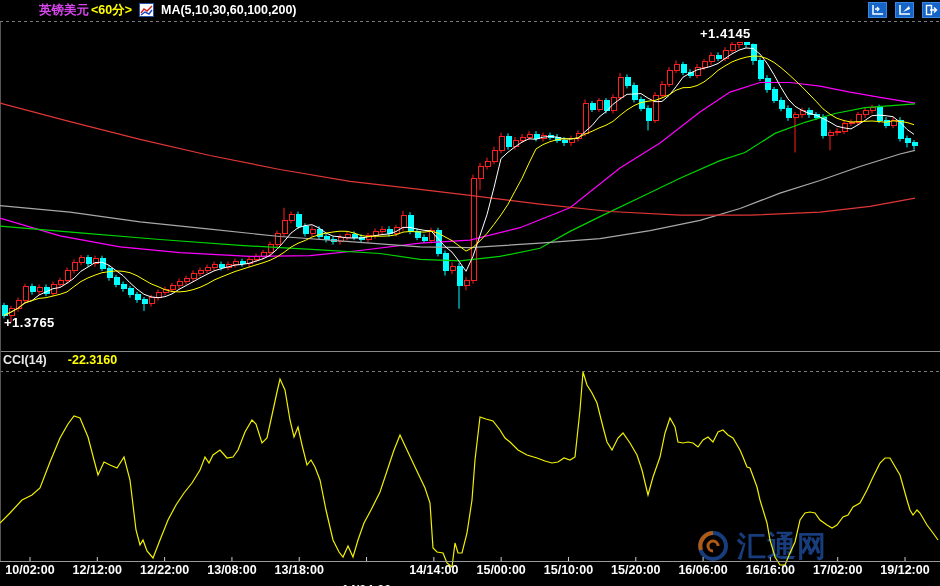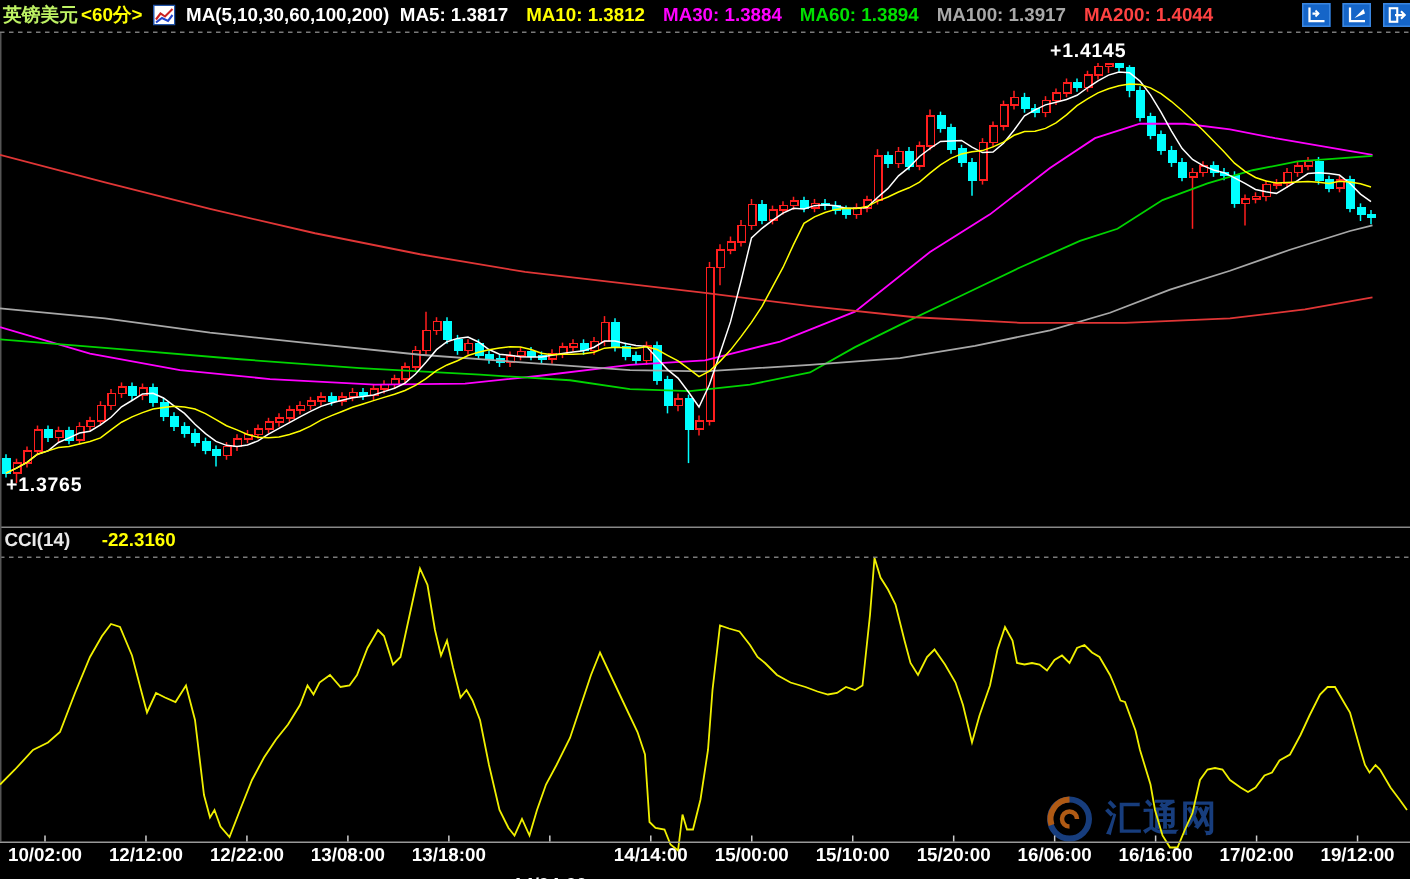--- a/index.html
+++ b/index.html
@@ -2,38 +2,38 @@
 <html><head>
 <meta charset="utf-8">
 <style>
   html,body{margin:0;padding:0;background:#000;}
   .screen{position:relative;width:940px;height:586px;background:#000;overflow:hidden;
           font-family:"Liberation Sans",sans-serif;}
   
   .header{position:absolute;top:0;left:0;width:940px;height:20px;display:flex;
           align-items:center;gap:7px;padding-left:2px;z-index:3;font-weight:bold;
           font-size:12.5px;white-space:nowrap;}
-  .sym{color:#bef264;}
+  .sym{color:#d946ef;margin-left:37px;}
   .per{color:#ffff00;margin-left:-5px;}
   .malab{color:#ffffff;}
   .cicon{display:inline-flex;}
   #ma-chips{display:inline-flex;gap:12px;}
   .spacer{flex:1;}
   .tbtn{width:19px;height:16px;background:#1565c8;border:1px solid #3a86e0;padding:0;
         margin-right:1px;display:inline-flex;align-items:center;justify-content:center;cursor:pointer;}
   
   .marker{position:absolute;z-index:3;color:#ffffff;font-weight:bold;font-size:13px;letter-spacing:0.5px;}
   .cci-header{position:absolute;left:3px;top:353px;z-index:3;font-weight:bold;font-size:12.5px;color:#e8e8e8;}
   .cci-val{color:#ffff00;margin-left:21px;}
   .time-axis{position:absolute;left:0;top:563px;width:872px;height:20px;z-index:3;}
   .tlabel{position:absolute;transform:translateX(-50%);color:#ffffff;font-weight:bold;font-size:12.5px;}
   
   .watermark{position:absolute;left:696px;top:529px;z-index:1;display:flex;align-items:center;gap:7px;}
   .wm-fx{font-size:30px;font-weight:bold;color:#8d4a10;letter-spacing:1px;font-style:normal;line-height:30px;}
-  .wm-cn{font-size:24px;font-weight:bold;color:#173d7d;letter-spacing:1px;line-height:30px;}
+  .wm-cn{font-size:29px;font-weight:bold;color:#173d7d;letter-spacing:1px;line-height:30px;}
   #chart-svg{position:absolute;left:0;top:0;z-index:2;}
 </style>
 </head>
 <body>
 
 <div class="screen">
 
   <div class="watermark">
     <svg width="34" height="34" viewBox="0 0 34 34">
       <circle cx="17" cy="17" r="13" fill="none" stroke="#173d7d" stroke-width="4"></circle>
@@ -338,28 +338,20 @@
     <span class="sym">英镑美元</span>
     <span class="per">&lt;60分&gt;</span>
     <span class="cicon">
       <svg width="15" height="14" viewBox="0 0 15 14">
         <rect x="0.5" y="0.5" width="14" height="13" fill="#ffffff" stroke="#2255aa"></rect>
         <polyline points="2,10 5,6 8,8 13,3" fill="none" stroke="#cc2222" stroke-width="1.4"></polyline>
         <polyline points="2,12 6,9 10,11 13,7" fill="none" stroke="#2244cc" stroke-width="1.4"></polyline>
       </svg>
     </span>
     <span class="malab">MA(5,10,30,60,100,200)</span>
-    <span id="ma-chips">
-        <span style="color: rgb(255, 255, 255);">MA5: 1.3817</span>
-        <span style="color: rgb(255, 255, 0);">MA10: 1.3812</span>
-        <span style="color: rgb(255, 0, 255);">MA30: 1.3884</span>
-        <span style="color: rgb(0, 224, 0);">MA60: 1.3894</span>
-        <span style="color: rgb(168, 168, 168);">MA100: 1.3917</span>
-        <span style="color: rgb(255, 66, 66);">MA200: 1.4044</span>
-      </span>
     <span class="spacer"></span>
     <button class="tbtn" title="">
       <svg width="13" height="12" viewBox="0 0 13 12">
         <polyline points="2,1 2,10 12,10" fill="none" stroke="#fff" stroke-width="1.5"></polyline>
         <polyline points="4,5 8,5" stroke="#fff" stroke-width="1.5"></polyline>
         <polyline points="6,3 8,5 6,7" fill="none" stroke="#fff" stroke-width="1.2"></polyline>
       </svg>
     </button>
     <button class="tbtn" title="">
       <svg width="13" height="12" viewBox="0 0 13 12">

